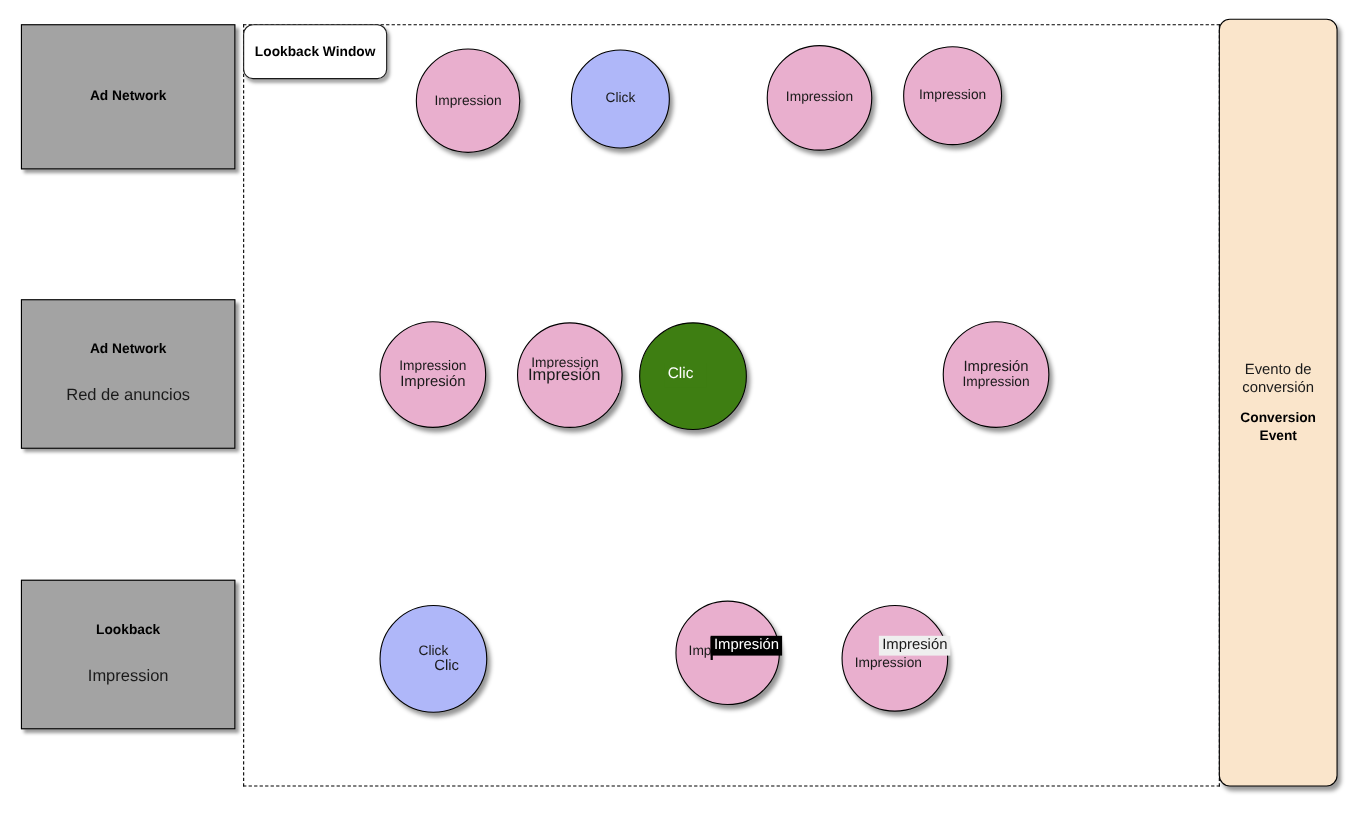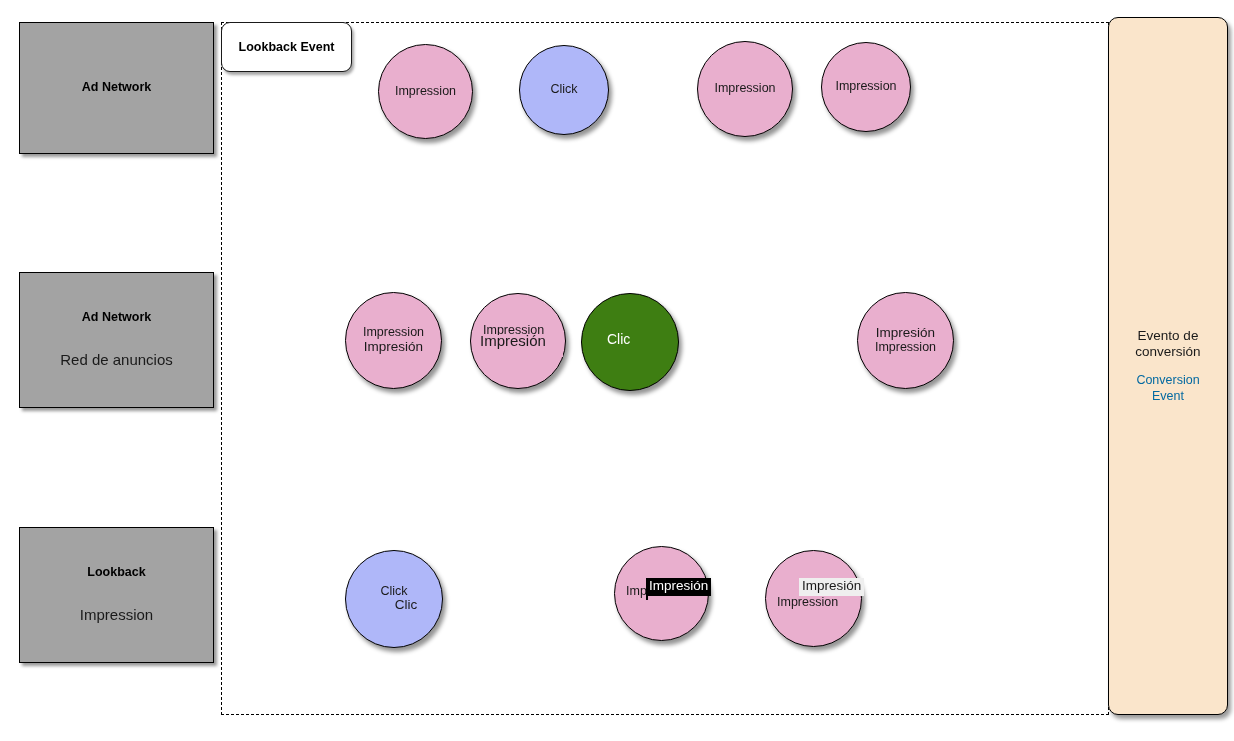--- a/index.html
+++ b/index.html
@@ -164,37 +164,37 @@
   }
   .conv-es {
     font-size: 13.5px;
     color: #1a1a1a;
     text-align: center;
     line-height: 1.25;
     padding: 0 10px;
   }
   .conv-en {
     font-size: 12.5px;
-    font-weight: normal;
-    color: #0369a1;
+    font-weight: bold;
+    color: #000000;
     text-align: center;
     line-height: 1.25;
     margin-top: 12px;
     padding: 0 10px;
   }
 </style>
 </head>
 <body>
 
 <div id="canvas">
 
   <div class="lookback-region" style="left:221px; top:22px; width:888px; height:693px;"></div>
 
   <div class="lookback-label" style="left:221px; top:22px; width:131px; height:50px;">
-    <span>Lookback Event</span>
+    <span>Lookback Window</span>
   </div>
 
   <div class="lane-box single" style="left:19px; top:22px; width:195px; height:132px;">
     <div class="lane-en">Ad Network</div>
 
   </div>
 
   <div class="lane-box" style="left:19px; top:272px; width:195px; height:136px;">
     <div class="lane-en">Ad Network</div>
     <div class="lane-es">Red de anuncios</div>
@@ -274,18 +274,18 @@
     </div>
   </div>
 
   <div class="event-circle circle-pink" style="left:765px; top:550px; width:97px; height:97px;">
     <div class="overlap-wrap">
       <span class="abs-text label-es edit-light" style="left:33px; top:27px; font-size:13.5px;">Impresión</span>
       <span class="abs-text label-en" style="left:11px; top:45px;">Impression</span>
     </div>
   </div>
 
-  <div class="conversion-panel" style="left:1108px; top:17px; width:120px; height:698px;">
+  <div class="conversion-panel" style="left:1108px; top:17px; width:108px; height:698px;">
     <div class="conv-es">Evento de conversión</div>
     <div class="conv-en">Conversion Event</div>
   </div>
 
 </div>
 
 </body></html>

